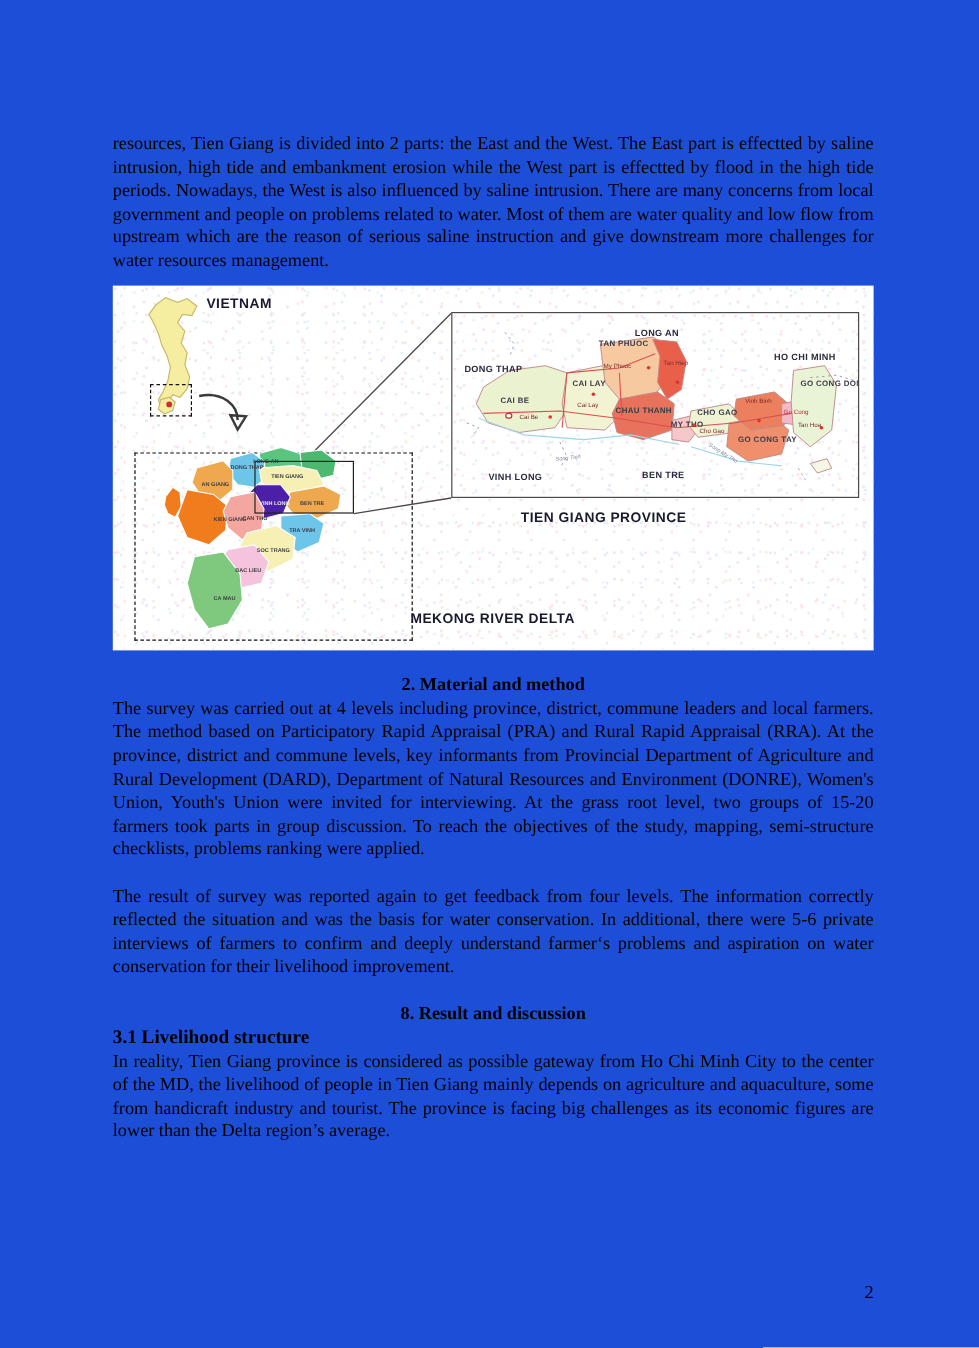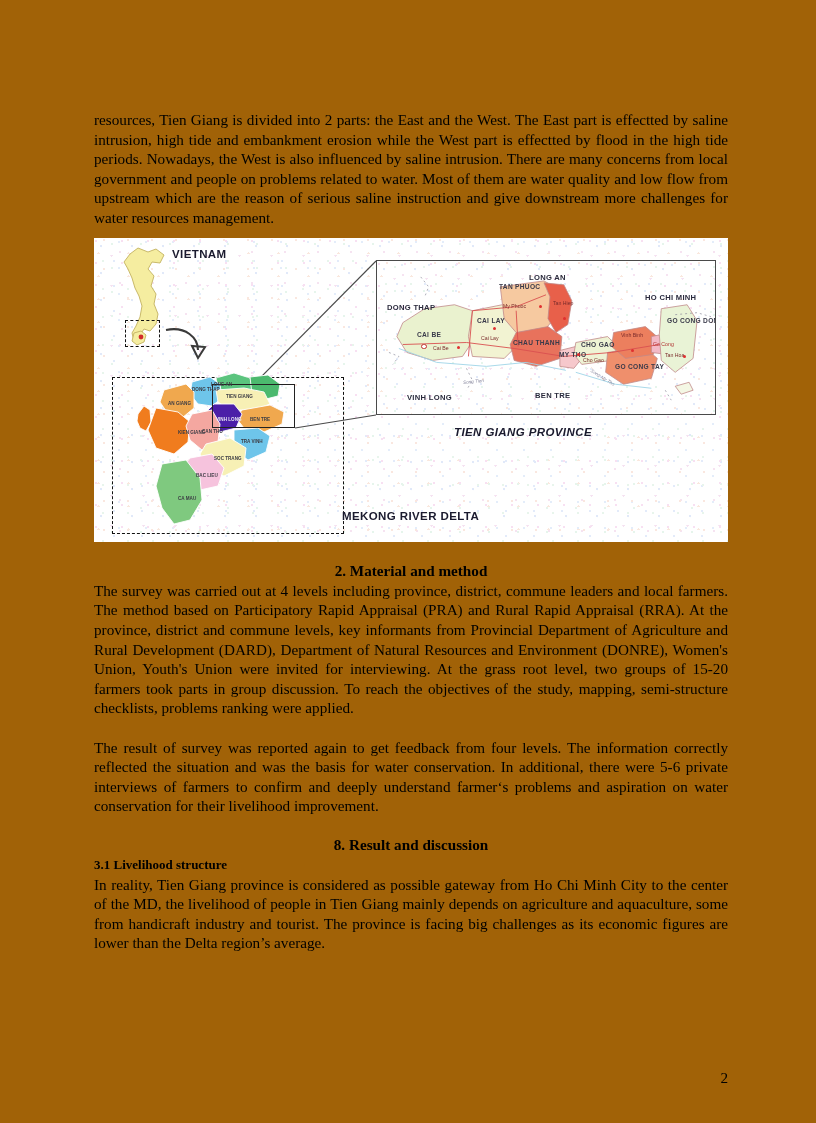--- a/index.html
+++ b/index.html
@@ -9,21 +9,21 @@
     background: #ffffff;
   }
   body {
     font-family: "Liberation Serif", "DejaVu Serif", serif;
     color: #000000;
   }
   #page {
     position: relative;
     width: 816px;
     height: 1123px;
-    background: #a16207;
+    background: #1d4ed8;
     overflow: hidden;
   }
   .content {
     position: absolute;
     left: 94px;
     top: 110px;
     width: 634px;
   }
   p.body-text {
     margin: 0 0 0 0;
@@ -37,21 +37,21 @@
   p.body-text.gap-before { margin-top: 19.6px; }
   h2.heading {
     margin: 0;
     font-size: 15.2px;
     line-height: 19.6px;
     font-weight: bold;
     text-align: center;
   }
   h3.heading-sub {
     margin: 0;
-    font-size: 13px;
+    font-size: 16px;
     line-height: 19.6px;
     font-weight: bold;
     text-align: left;
   }
   .section-gap { height: 19.6px; }
 
   
   .figure-wrap {
     position: relative;
     width: 634px;
@@ -87,21 +87,21 @@
   .fig-label {
     position: absolute;
     font-family: "Liberation Sans", "DejaVu Sans", sans-serif;
     font-weight: bold;
     color: #1a1a2e;
     letter-spacing: .4px;
     white-space: nowrap;
   }
   .label-vietnam { left: 78px; top: 10px; font-size: 11.5px; }
   .label-mrd     { left: 248px; top: 272px; font-size: 11.5px; }
-  .label-tgp     { left: 360px; top: 188px; font-size: 11.5px; font-style: italic; }
+  .label-tgp     { left: 340px; top: 188px; font-size: 11.5px; }
 
   .dash-box-md {
     position: absolute;
     left: 18px; top: 139px;
     width: 232px; height: 157px;
     border: 1.6px dashed #111;
     box-sizing: border-box;
   }
   .dash-box-vn {
     position: absolute;

